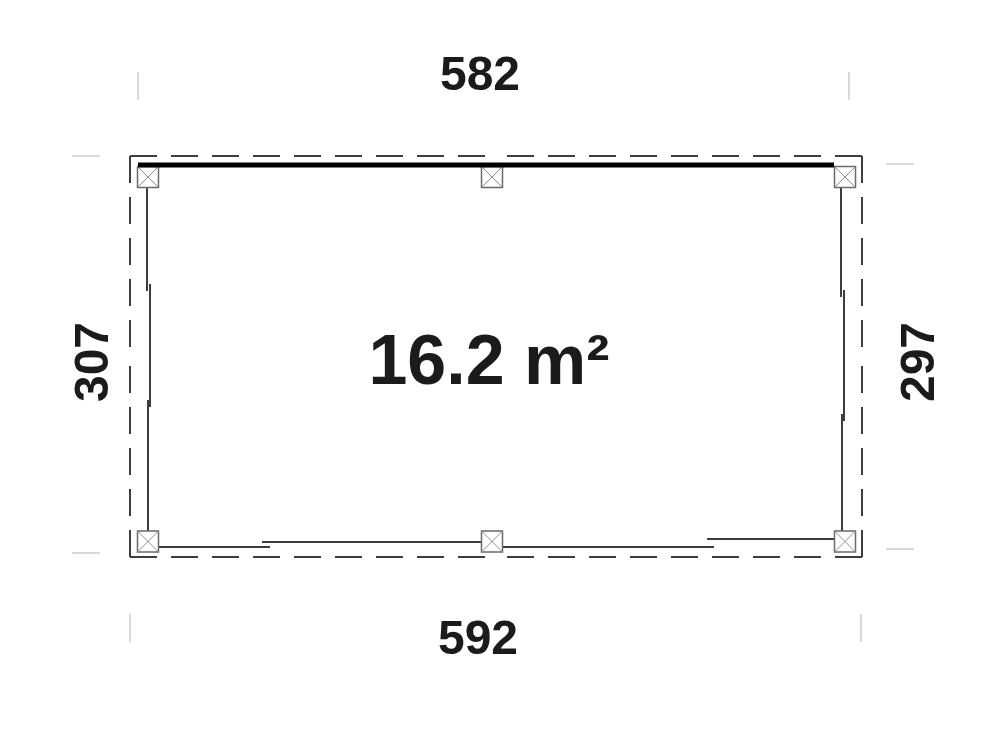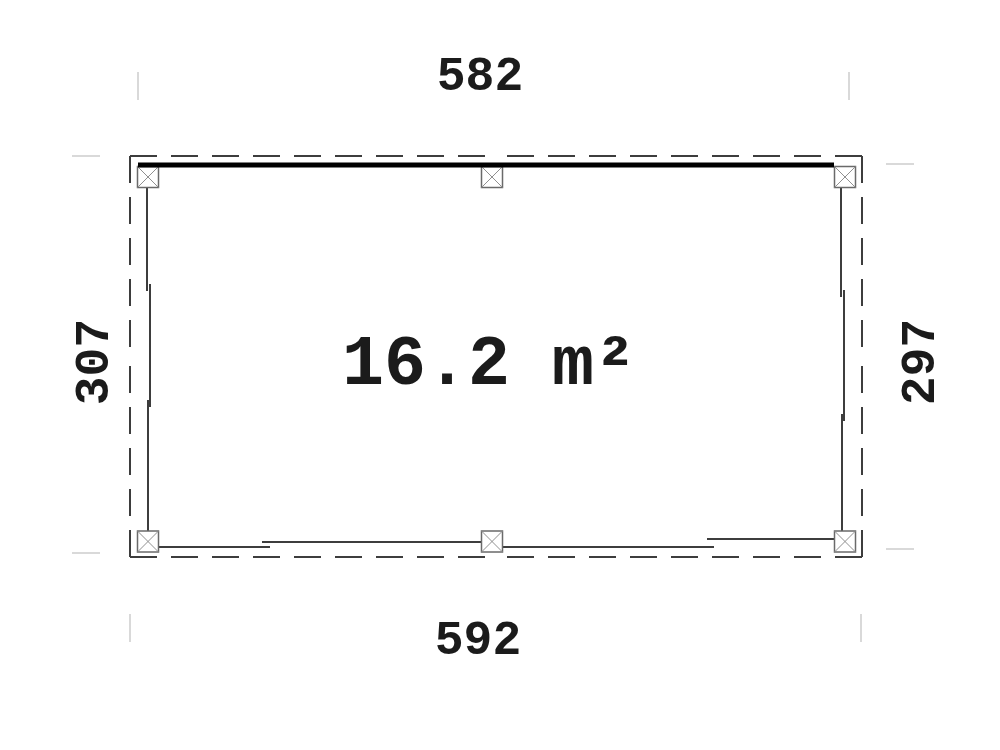--- a/index.html
+++ b/index.html
@@ -2,21 +2,21 @@
 <html style="--background: #ffffff; --wall-line: #3d3d3d; --beam: #000000; --post-fill: #ffffff; --post-stroke: #6a6a6a; --post-cross: #909090; --guide-tick: #d9d9d9; --label-text: #1b1b1b;"><head>
 <meta charset="utf-8">
 <style>
   :root{
     --background:#ffffff; --wall-line:#3d3d3d; --beam:#000000;
     --post-fill:#ffffff; --post-stroke:#6a6a6a; --post-cross:#909090;
     --guide-tick:#d9d9d9; --label-text:#1b1b1b;
   }
   html,body{margin:0;padding:0;background:var(--background);}
   .page{position:relative;width:1000px;height:750px;background:var(--background);overflow:hidden;
-        font-family:Liberation Mono, monospace;}
+        font-family:Liberation Sans, sans-serif;}
   svg{display:block;}
   .guide{stroke:var(--guide-tick);stroke-width:2;fill:none;}
   .dashed{stroke:var(--wall-line);stroke-width:2;fill:none;stroke-dasharray:27 14;}
   .wall{stroke:var(--wall-line);stroke-width:2;fill:none;}
   .beam{stroke:var(--beam);stroke-width:5;fill:none;}
   .post-rect{fill:var(--post-fill);stroke:var(--post-stroke);stroke-width:1.5;}
   .post-x{stroke:var(--post-cross);stroke-width:1;fill:none;}
   .dim{fill:var(--label-text);font-size:48px;font-weight:700;text-anchor:middle;}
   .area{fill:var(--label-text);font-size:70px;font-weight:700;text-anchor:middle;}
 </style>

